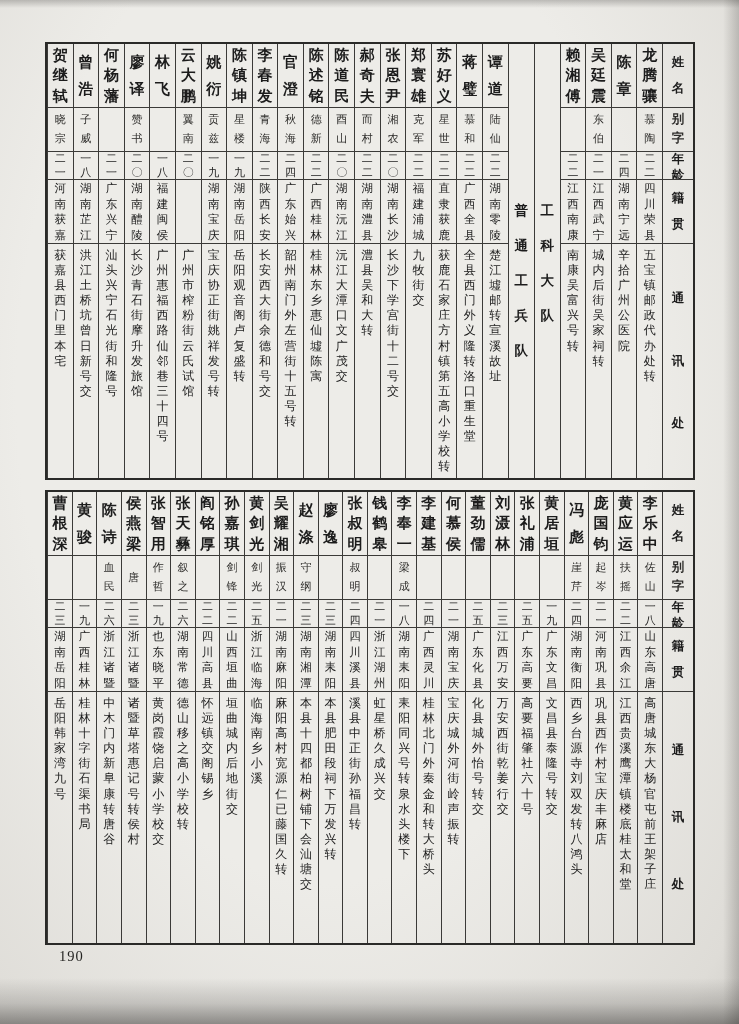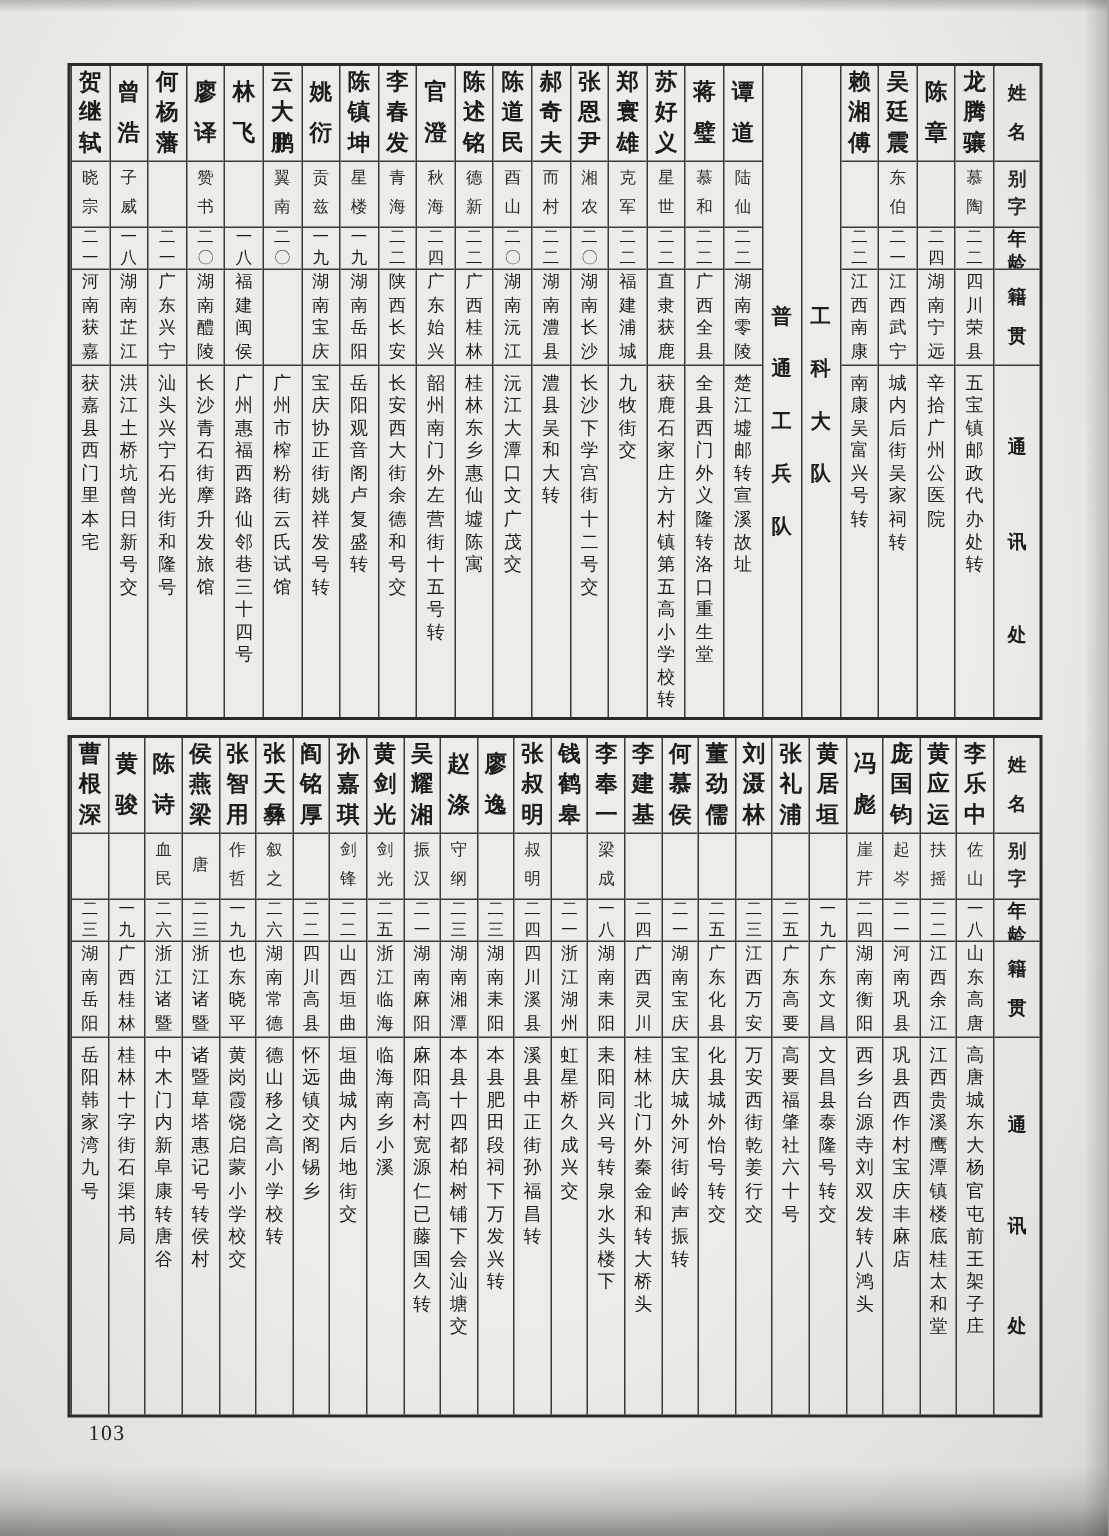--- a/index.html
+++ b/index.html
@@ -1568,18 +1568,18 @@
             <span class="ch">岳</span>
             <span class="ch">阳</span>
             <span class="ch">韩</span>
             <span class="ch">家</span>
             <span class="ch">湾</span>
             <span class="ch">九</span>
             <span class="ch">号</span>
           </div>
         </div>
       </section>
-    <div class="page-number">103</div>
+    <div class="page-number">190</div>
   </div>
   <div class="shadow-top"></div>
   <div class="shadow-right"></div>
   <div class="shadow-bottom"></div>
 </div>
 
 </body></html>

